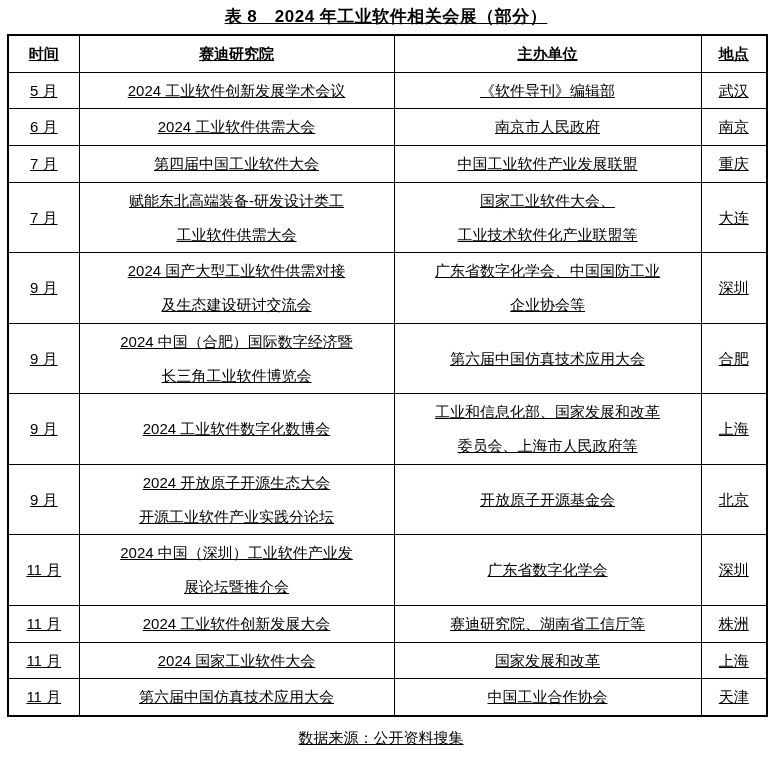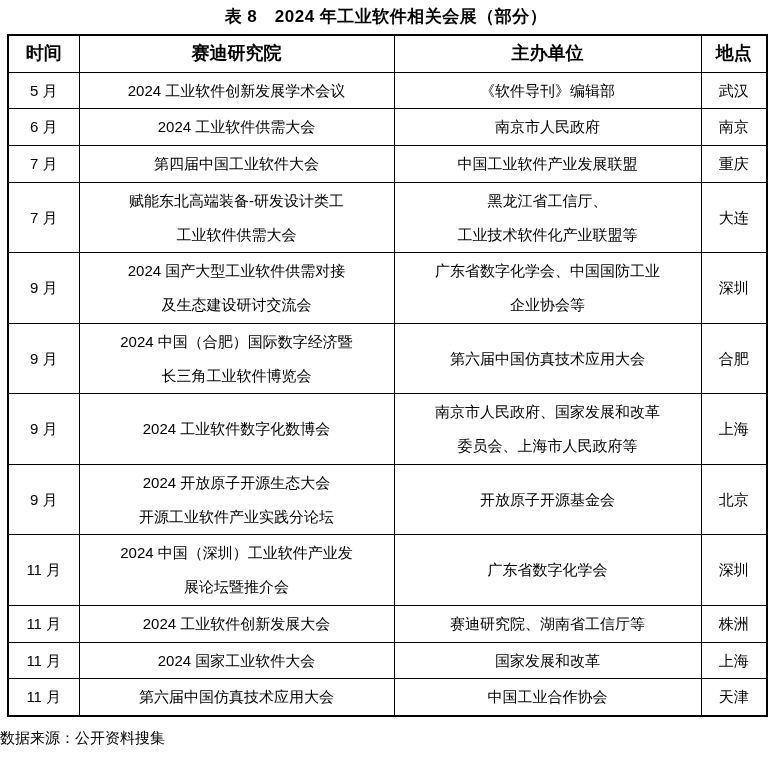--- a/index.html
+++ b/index.html
@@ -10,20 +10,21 @@
     width: 772px;
     height: 777px;
     font-family: "Liberation Sans", "DejaVu Sans", sans-serif;
     color: #000000;
     overflow: hidden;
   }
   .page {
     width: 772px;
     height: 777px;
     padding-top: 6px;
+    text-decoration: underline;
   }
   .title {
     text-align: center;
     font-weight: bold;
     font-size: 17px;
     line-height: 22px;
     margin-bottom: 6px;
     letter-spacing: 0.5px;
   }
   table.conf-table {
@@ -40,32 +41,32 @@
     vertical-align: middle;
     font-size: 15px;
     padding: 1px 5px;
     white-space: pre-line;
     overflow: hidden;
   }
   .conf-table th {
     font-weight: bold;
     height: 37px;
     line-height: 1.4;
-    font-size: 18px;
+    font-size: 15px;
   }
   .conf-table td {
     line-height: 2.25;
     font-weight: normal;
   }
   .col-time     { width: 71px; }
   .col-name     { width: 315px; }
   .col-org      { width: 307px; }
   .col-location { width: 66px; }
   .footer-note {
-    text-align: left;
+    text-align: center;
     font-size: 15px;
     padding: 12px 10px 0 0;
     font-weight: normal;
   }
 </style>
 </head>
 <body>
 
 <div class="page">
 
@@ -105,21 +106,21 @@
     <td>7 月</td>
     <td>第四届中国工业软件大会</td>
     <td>中国工业软件产业发展联盟</td>
     <td>重庆</td>
   </tr>
 
   <tr>
     <td>7 月</td>
     <td>赋能东北高端装备-研发设计类工
 工业软件供需大会</td>
-    <td>黑龙江省工信厅、
+    <td>国家工业软件大会、
 工业技术软件化产业联盟等</td>
     <td>大连</td>
   </tr>
 
   <tr>
     <td>9 月</td>
     <td>2024 国产大型工业软件供需对接
 及生态建设研讨交流会</td>
     <td>广东省数字化学会、中国国防工业
 企业协会等</td>
@@ -130,21 +131,21 @@
     <td>9 月</td>
     <td>2024 中国（合肥）国际数字经济暨
 长三角工业软件博览会</td>
     <td>第六届中国仿真技术应用大会</td>
     <td>合肥</td>
   </tr>
 
   <tr>
     <td>9 月</td>
     <td>2024 工业软件数字化数博会</td>
-    <td>南京市人民政府、国家发展和改革
+    <td>工业和信息化部、国家发展和改革
 委员会、上海市人民政府等</td>
     <td>上海</td>
   </tr>
 
   <tr>
     <td>9 月</td>
     <td>2024 开放原子开源生态大会
 开源工业软件产业实践分论坛</td>
     <td>开放原子开源基金会</td>
     <td>北京</td>

